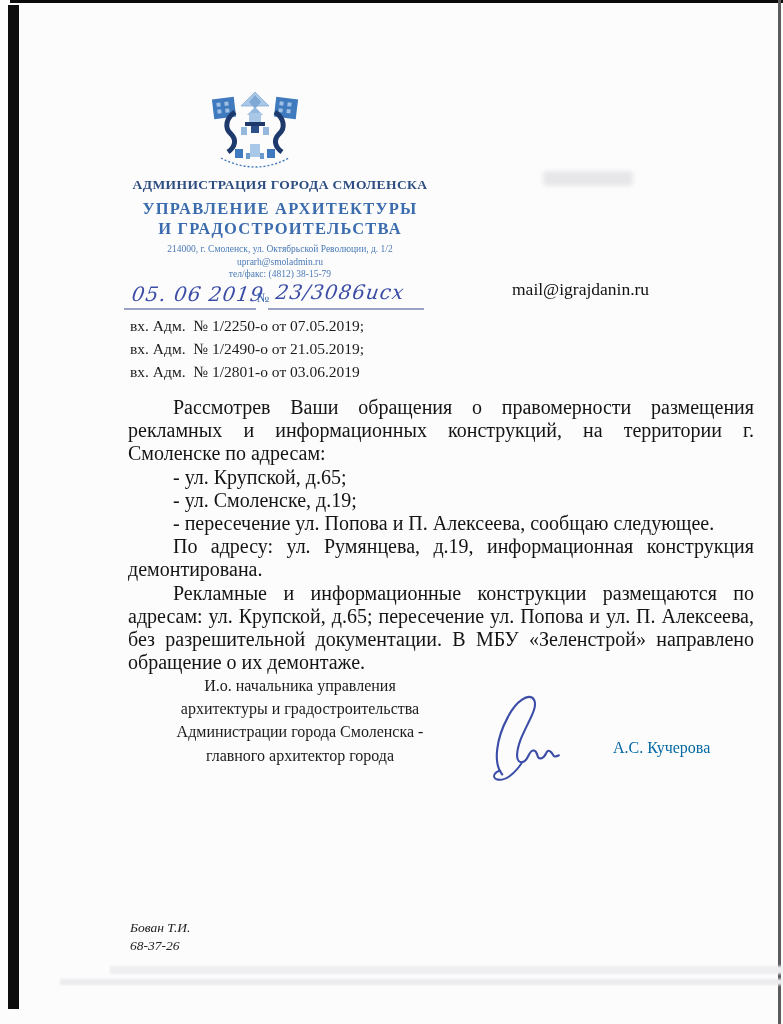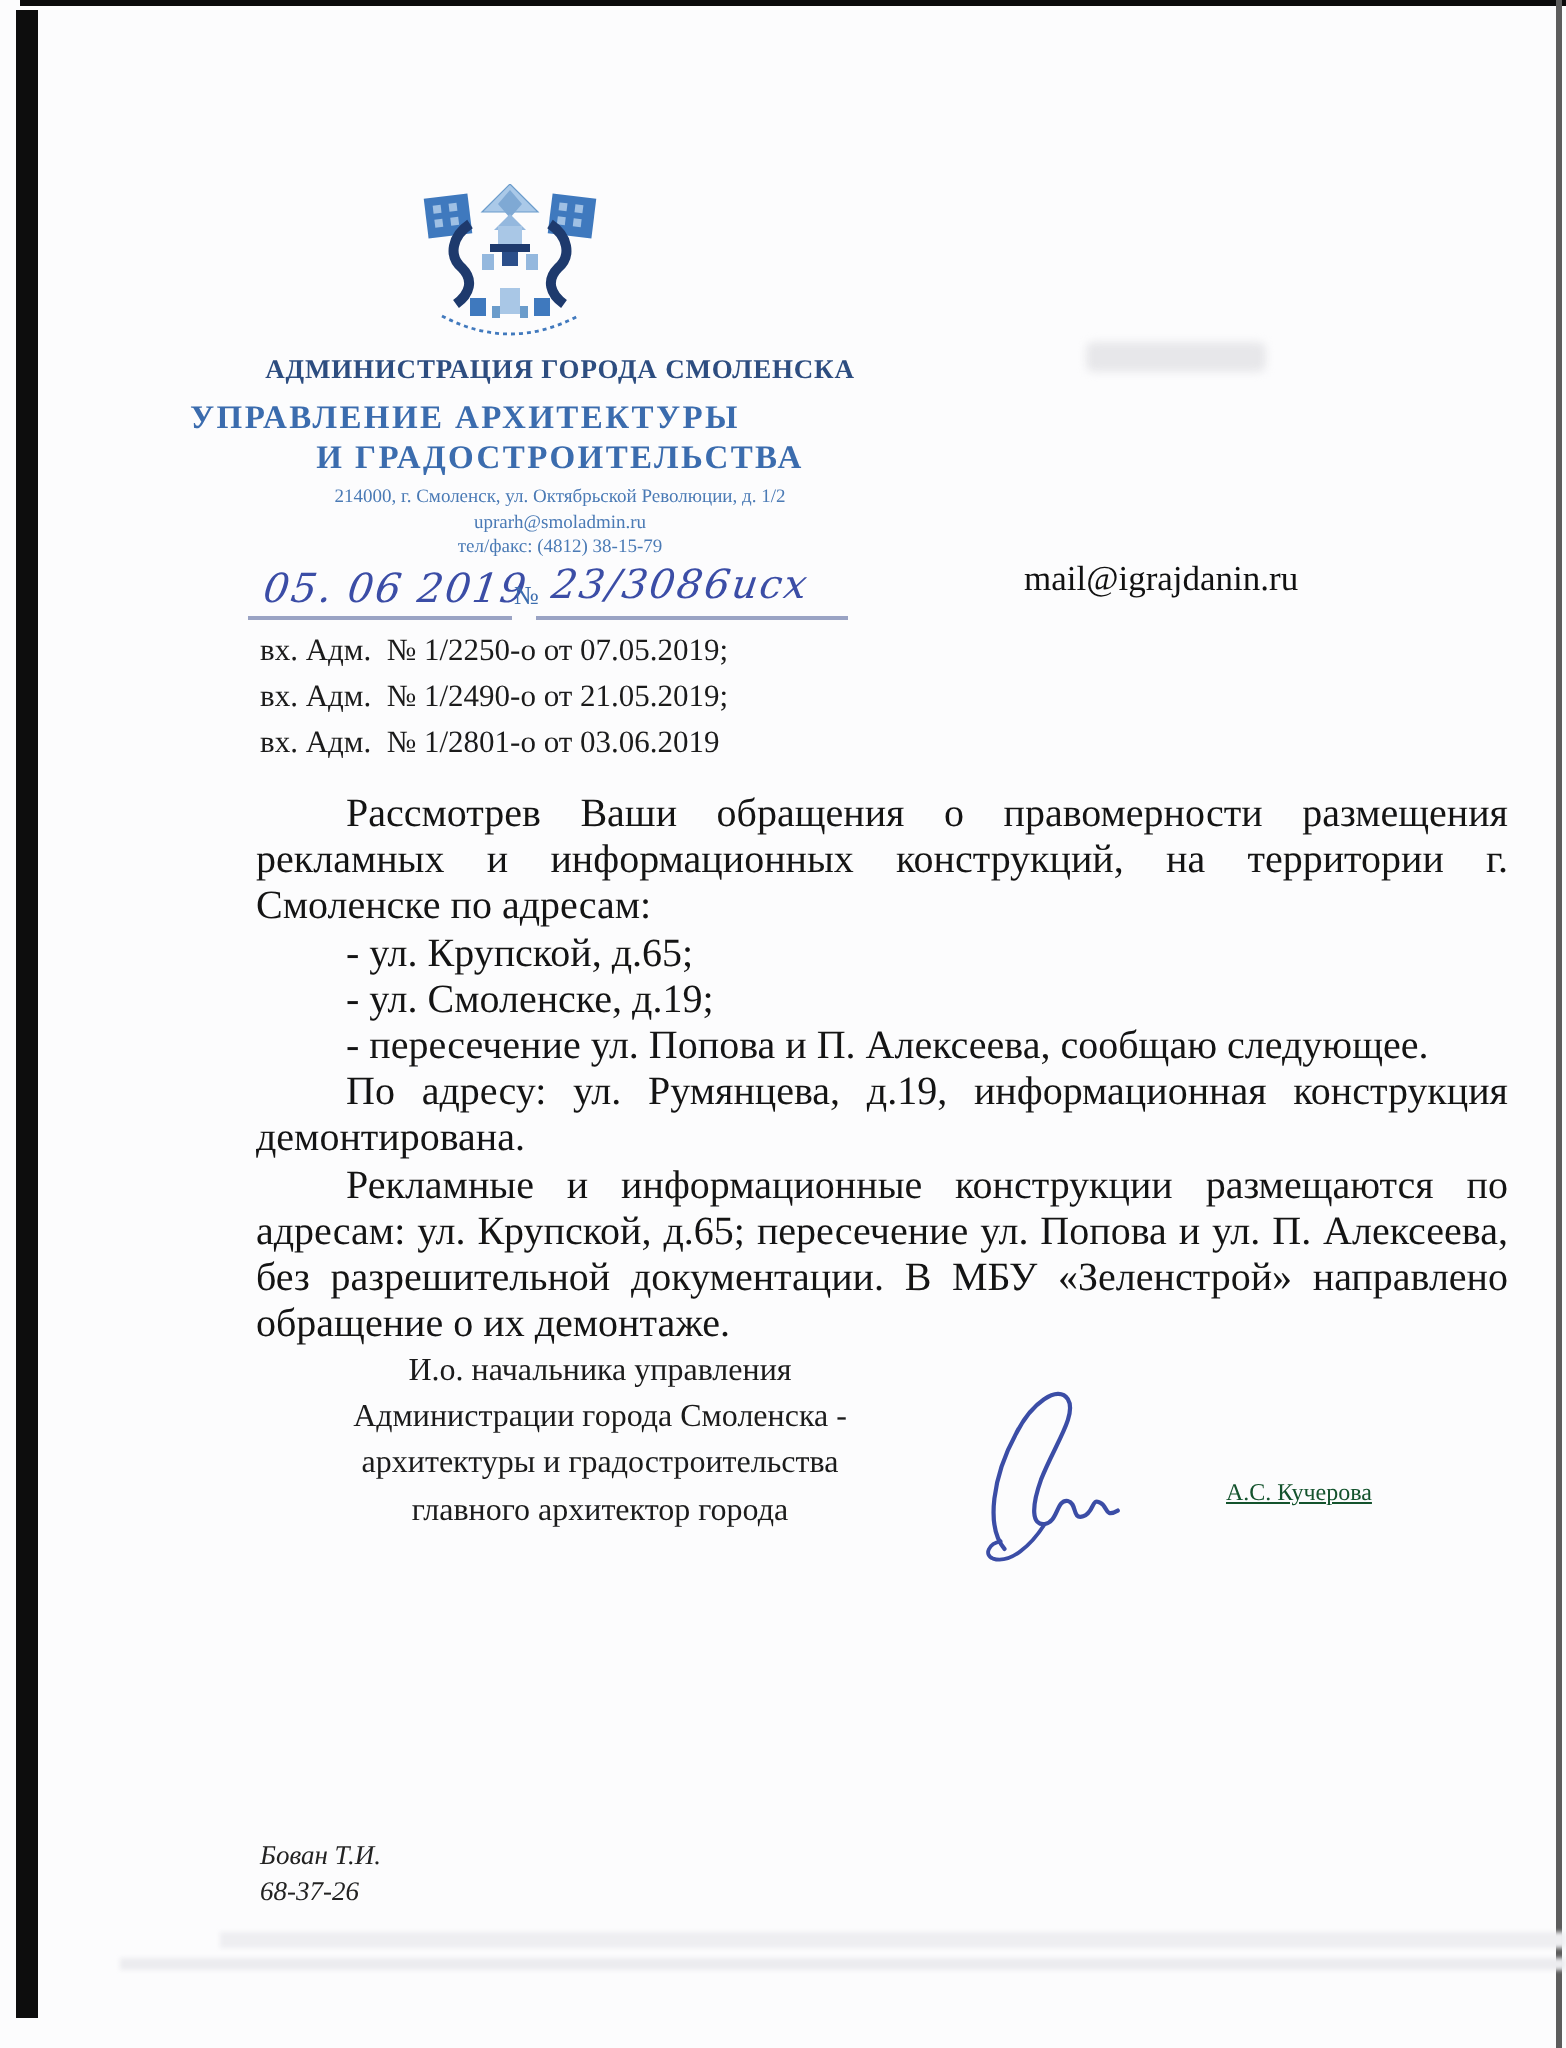--- a/index.html
+++ b/index.html
@@ -13,21 +13,21 @@
   .edge-top{left:10px;top:0;width:773px;height:3px;background:#0b0b0b;}
   .edge-left{left:8px;top:5px;width:11px;height:1004px;background:#0d0d0d;}
   .edge-right{left:778px;top:0;width:3px;height:1024px;background:#5c5c5c;}
   .smudge{left:543px;top:171px;width:90px;height:15px;background:#e7e7ea;filter:blur(2px);border-radius:4px;}
   .scan-streak1{left:110px;top:966px;width:673px;height:8px;background:#eeeef1;filter:blur(1px);}
   .scan-streak2{left:60px;top:979px;width:723px;height:6px;background:#ececef;filter:blur(1px);}
   
   .emblem{left:203px;top:92px;width:104px;height:80px;}
   .org-name{left:95px;top:177px;width:370px;text-align:center;
     font-size:13.5px;font-weight:bold;color:#2d4d80;letter-spacing:.4px;}
-  .dept1{left:95px;top:199px;width:370px;text-align:left;
+  .dept1{left:95px;top:199px;width:370px;text-align:center;
     font-size:16.5px;font-weight:bold;color:#3b6cae;letter-spacing:1.2px;}
   .dept2{left:95px;top:219px;width:370px;text-align:center;
     font-size:16.5px;font-weight:bold;color:#3b6cae;letter-spacing:1.2px;}
   .contact{width:370px;left:95px;text-align:center;color:#4a7ab5;font-size:9.5px;}
   .addr{top:244px;} .lh-email{top:257px;} .lh-phone{top:269px;}
   
   .hand{font-style:italic;color:#3b4da6;font-size:20px;
     font-family:"DejaVu Serif", serif;transform:skewX(-8deg);letter-spacing:1px;white-space:pre;}
   .date-hand{left:132px;top:282px;}
   .num-hand{left:276px;top:280px;}
@@ -40,21 +40,21 @@
   .incoming{left:130px;top:314px;font-size:15.5px;line-height:23px;color:#1b1b1b;}
   .incoming div{white-space:pre;}
   
   .body-text{left:128px;top:396px;width:626px;font-size:20px;line-height:23.2px;color:#141414;}
   .body-text p{margin:0;}
   .p-just{text-align:justify;text-align-last:left;text-indent:45px;}
   .p-item{padding-left:45px;}
   
   .sig-block{left:130px;top:674px;width:340px;font-size:16px;line-height:23.2px;color:#1b1b1b;text-align:center;}
   .signature-svg{left:482px;top:690px;width:100px;height:96px;}
-  .signer-name{left:613px;top:739px;font-size:12px;color:#14532d;text-decoration:underline;}
+  .signer-name{left:613px;top:739px;font-size:16px;color:#0369a1;}
   
   .footer{left:130px;top:919px;font-size:13.5px;line-height:18px;color:#222;font-style:italic;}
 </style>
 </head>
 <body>
 
 <div class="page">
 
   <div class="abs edge-top"></div>
   <div class="abs edge-left"></div>
@@ -120,22 +120,22 @@
     <p class="p-just">Рассмотрев Ваши обращения о правомерности размещения рекламных и информационных конструкций, на территории г. Смоленске по адресам:</p>
     <p class="p-item">- ул. Крупской, д.65;</p>
     <p class="p-item">- ул. Смоленске, д.19;</p>
     <p class="p-item">- пересечение ул. Попова и П. Алексеева, сообщаю следующее.</p>
     <p class="p-just">По адресу: ул. Румянцева, д.19, информационная конструкция демонтирована.</p>
     <p class="p-just">Рекламные и информационные конструкции размещаются по адресам: ул. Крупской, д.65; пересечение ул. Попова и ул. П. Алексеева, без разрешительной документации. В МБУ «Зеленстрой» направлено обращение о их демонтаже.</p>
   </div>
 
   <div class="abs sig-block">
     <div>И.о. начальника управления</div>
+    <div>архитектуры и градостроительства</div>
     <div>Администрации города Смоленска -</div>
-    <div>архитектуры и градостроительства</div>
     <div>главного архитектор города</div>
   </div>
 
   <svg class="abs signature-svg" viewBox="0 0 90 100">
     <path d="M14 88 C4 76 8 50 20 28 C28 12 42 2 47 10 C52 18 40 34 33 52 C28 66 28 76 35 75 C42 74 41 62 47 63 C52 64 49 73 55 71 C61 69 59 61 64 64 C68 66 66 72 73 68" fill="none" stroke="#3b4da6" stroke-width="2.2" stroke-linecap="round"></path>
     <path d="M35 75 C28 86 17 96 8 93 C3 91 6 85 12 84" fill="none" stroke="#3b4da6" stroke-width="2" stroke-linecap="round"></path>
   </svg>
 
   <div class="abs signer-name">А.С. Кучерова</div>
 

